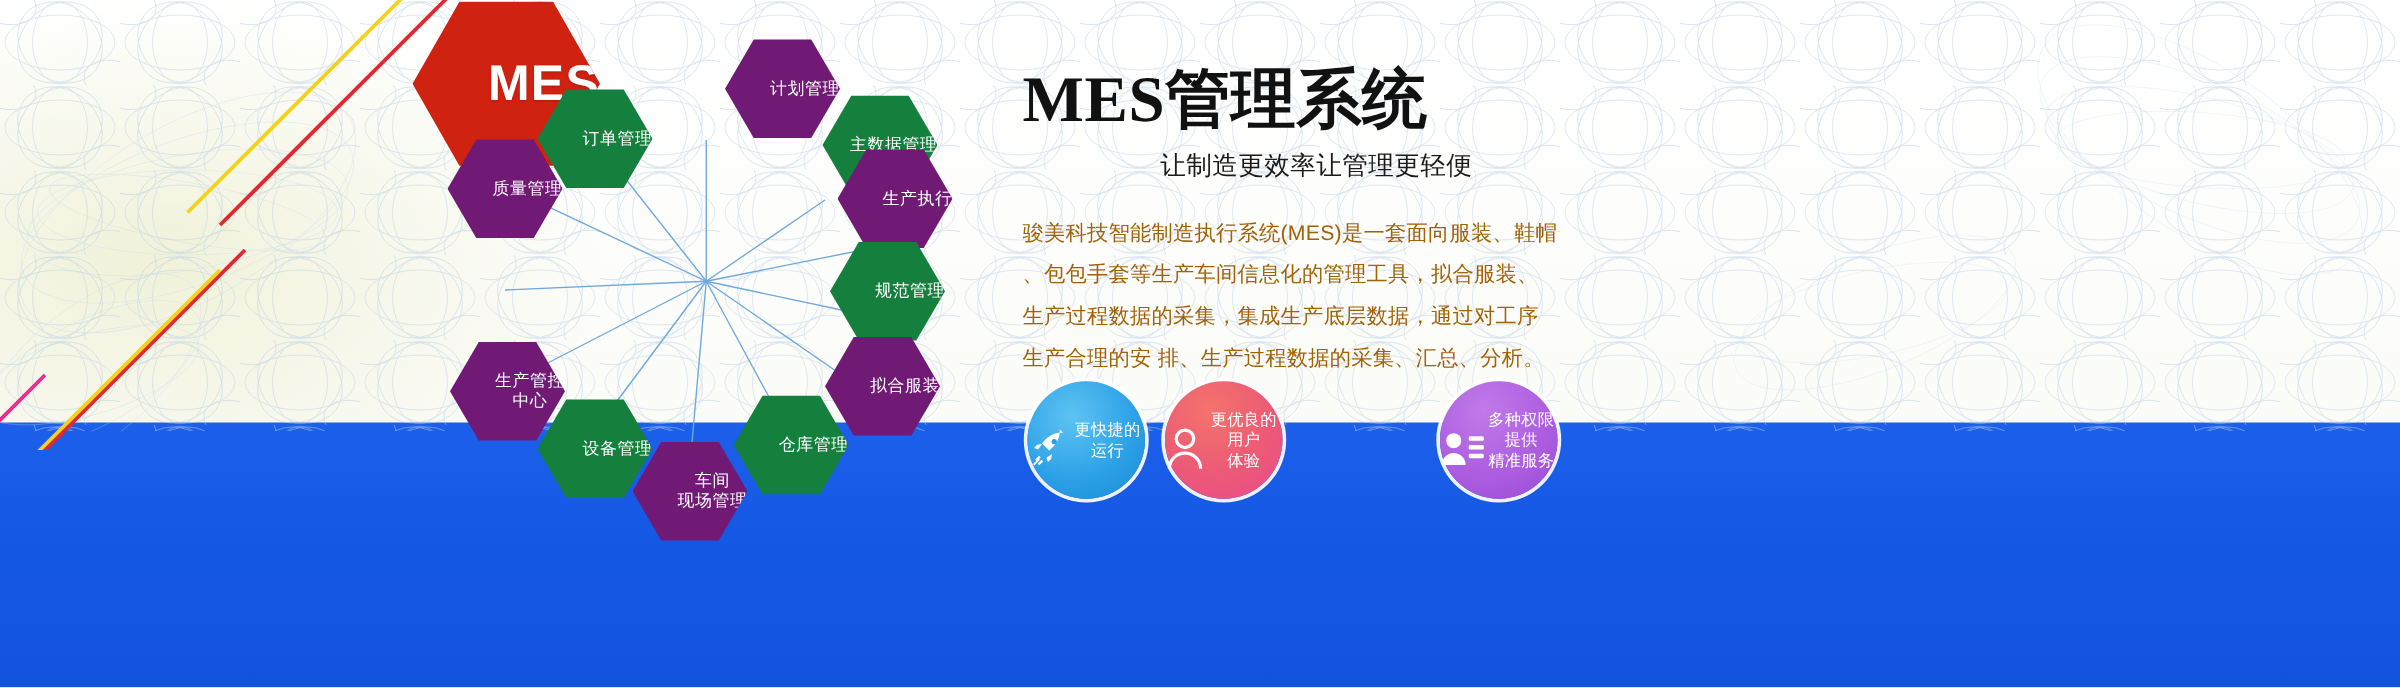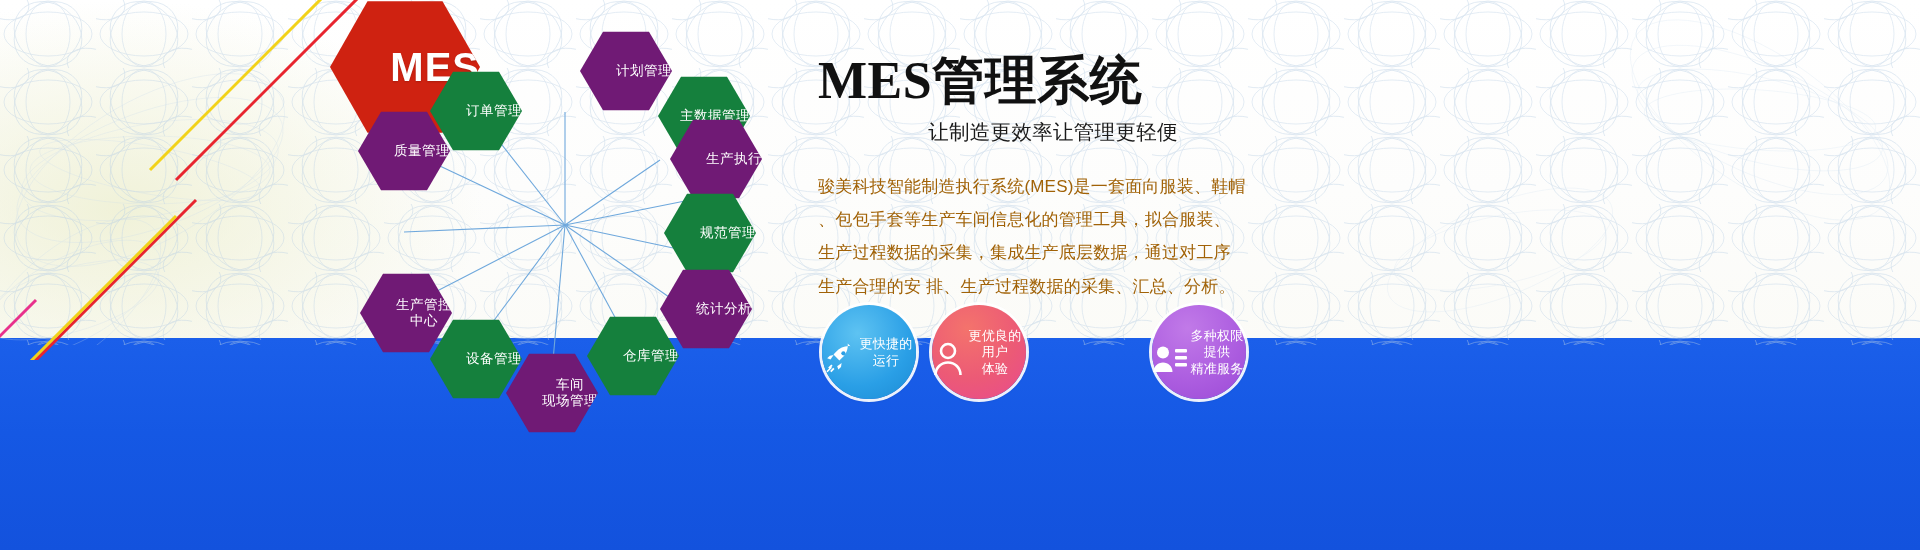--- a/index.html
+++ b/index.html
@@ -168,21 +168,21 @@
     <div class="hex sat blue" style="left:328px;top:75px;">
         <span>主数据管理</span>
       </div>
     <div class="hex sat green" style="left:340px;top:118px;">
         <span>生产执行</span>
       </div>
     <div class="hex sat blue" style="left:334px;top:192px;">
         <span>规范管理</span>
       </div>
     <div class="hex sat green" style="left:330px;top:268px;">
-        <span>统计分析</span>
+        <span>拟合服装</span>
       </div>
     <div class="hex sat blue" style="left:257px;top:315px;">
         <span>仓库管理</span>
       </div>
     <div class="hex sat green" style="left:176px;top:352px;">
         <span class="ml">车间<br>现场管理</span>
       </div>
     <div class="hex sat blue" style="left:100px;top:318px;">
         <span>设备管理</span>
       </div>

